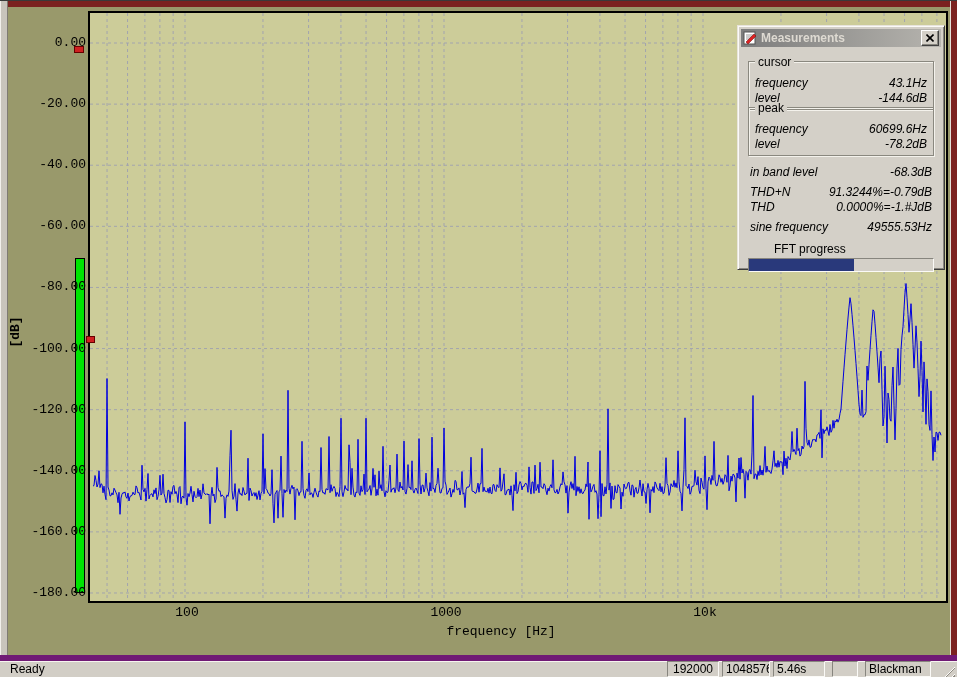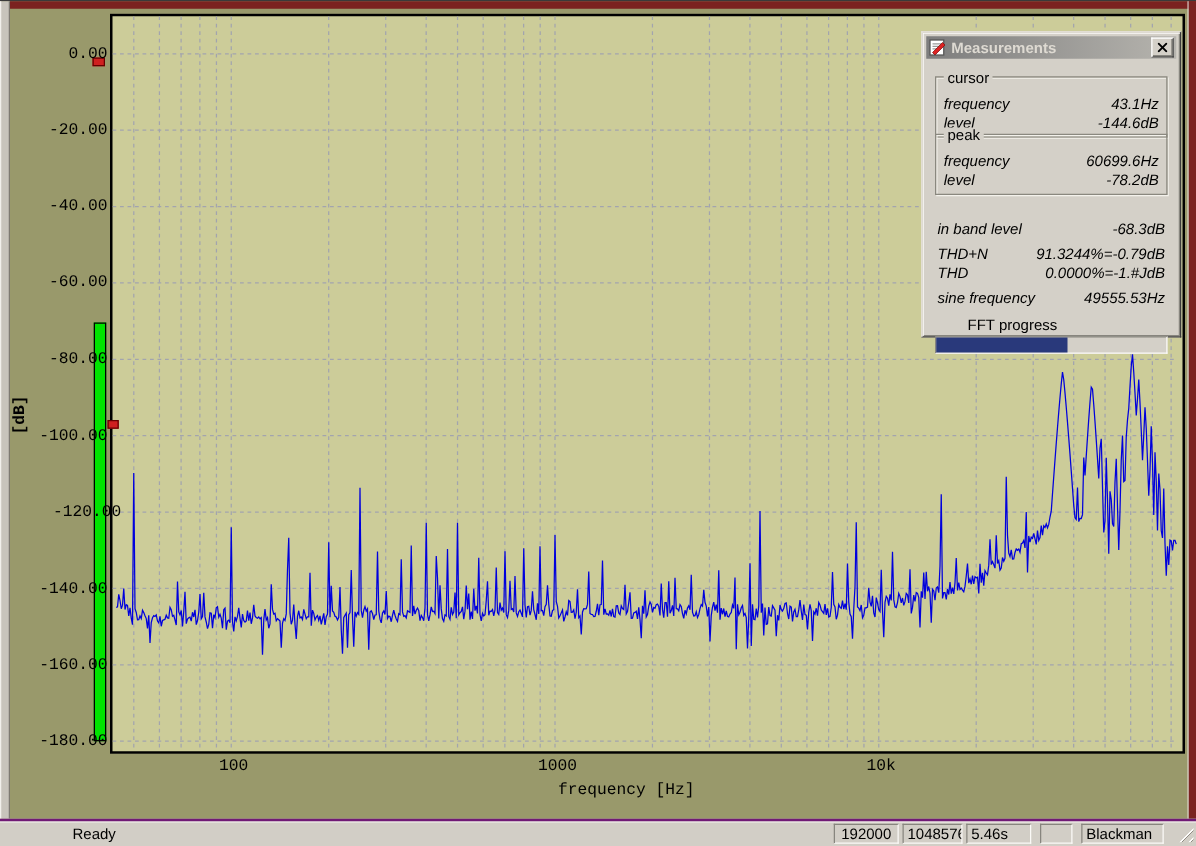--- a/index.html
+++ b/index.html
@@ -57,22 +57,22 @@
     background:#d4d0c8;padding:0 3px;line-height:12px;margin-bottom:-7px;}
   .mrow{display:flex;justify-content:space-between;padding:0 2px;line-height:15px;font-style:italic;}
   .mrow .val{text-align:right;}
   #flat-rows .mrow{padding:0 2px;}
   #progress-label{margin:7px 0 2px 26px;}
   #progress-track{height:12px;border:1px solid;border-color:#87857e #fbfaf7 #fbfaf7 #87857e;
     background:#d4d0c8;}
   #progress-fill{height:100%;}
   
   #status-bar{position:absolute;left:0;top:655px;width:957px;height:22px;
-    background:#d2cec6;border-top:2px solid #701a75;box-shadow:inset 0 1px 0 #f6f4f0;
-    box-sizing:border-box;display:flex;align-items:center;font-size:12px;color:#000;padding-left:48px;}
+    background:#d2cec6;border-top:6px solid #701a75;box-shadow:inset 0 1px 0 #f6f4f0;
+    box-sizing:border-box;display:flex;align-items:center;font-size:12px;color:#000;}
   #status-ready{margin-left:10px;flex:1;}
   .status-field{height:16px;line-height:15px;box-sizing:border-box;
     border:1px solid;border-color:#87857e #fbfaf7 #fbfaf7 #87857e;
     padding:0 3px;margin-right:3px;overflow:hidden;white-space:nowrap;}
   #sf-0{width:52px;text-align:center;}
   #sf-1{width:48px;}
   #sf-2{width:52px;}
   #sf-3{width:26px;margin-left:4px;}
   #sf-4{width:66px;margin-left:4px;}
   #resize-grip{width:13px;height:13px;margin:4px 2px 0 8px;align-self:flex-start;
@@ -134,21 +134,21 @@
   <div id="green-meter" style="background: rgb(0, 228, 0);"></div>
   <div id="red-marker-top" class="red-marker" style="background: rgb(207, 32, 32);"></div>
   <div id="red-marker-mid" class="red-marker" style="background: rgb(207, 32, 32);"></div>
   <div id="yticks">
       <div class="ytick" style="top: 35px;">0.00</div>
       <div class="ytick" style="top: 96.11px;">-20.00</div>
       <div class="ytick" style="top: 157.22px;">-40.00</div>
       <div class="ytick" style="top: 218.33px;">-60.00</div>
       <div class="ytick" style="top: 279.44px;">-80.00</div>
       <div class="ytick" style="top: 340.55px;">-100.00</div>
-      <div class="ytick" style="top: 401.66px; padding-left: 11px;">-120.00</div>
+      <div class="ytick" style="top: 401.66px;">-120.00</div>
       <div class="ytick" style="top: 462.77px;">-140.00</div>
       <div class="ytick" style="top: 523.88px;">-160.00</div>
       <div class="ytick" style="top: 584.99px;">-180.00</div>
     </div>
   <div id="xticks">
       <div class="xtick" style="left: 142px;">100</div>
       <div class="xtick" style="left: 401px;">1000</div>
       <div class="xtick" style="left: 660px;">10k</div>
     </div>
 </div>
@@ -193,21 +193,21 @@
       <div class="mrow">
         <span>frequency</span>
         <span class="val">60699.6Hz</span>
       </div>
       <div class="mrow">
         <span>level</span>
         <span class="val">-78.2dB</span>
       </div>
     </div>
     <div id="flat-rows">
-      <div class="mrow" style="margin-top:20px;">
+      <div class="mrow" style="margin-top:9px;">
         <span>in band level</span>
         <span class="val">-68.3dB</span>
       </div>
       <div class="mrow" style="margin-top:5px;">
         <span>THD+N</span>
         <span class="val">91.3244%=-0.79dB</span>
       </div>
       <div class="mrow">
         <span>THD</span>
         <span class="val">0.0000%=-1.#JdB</span>

